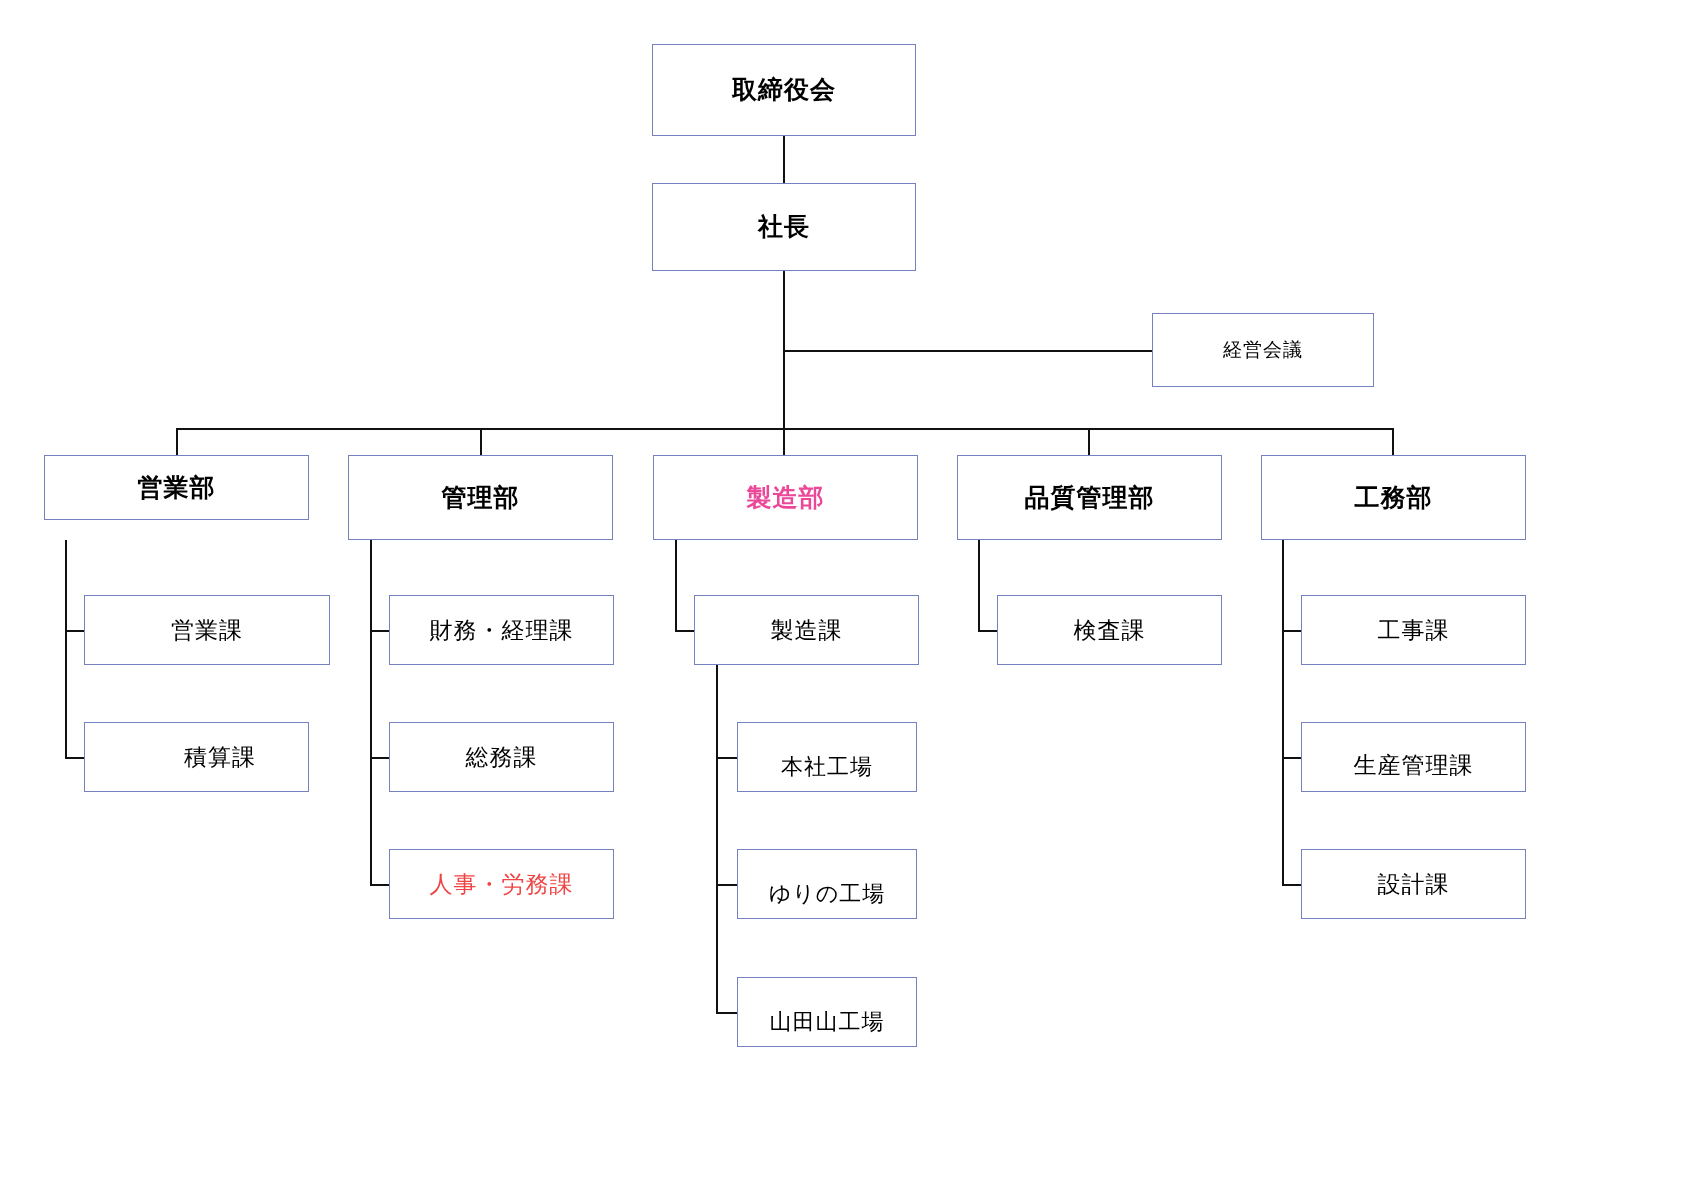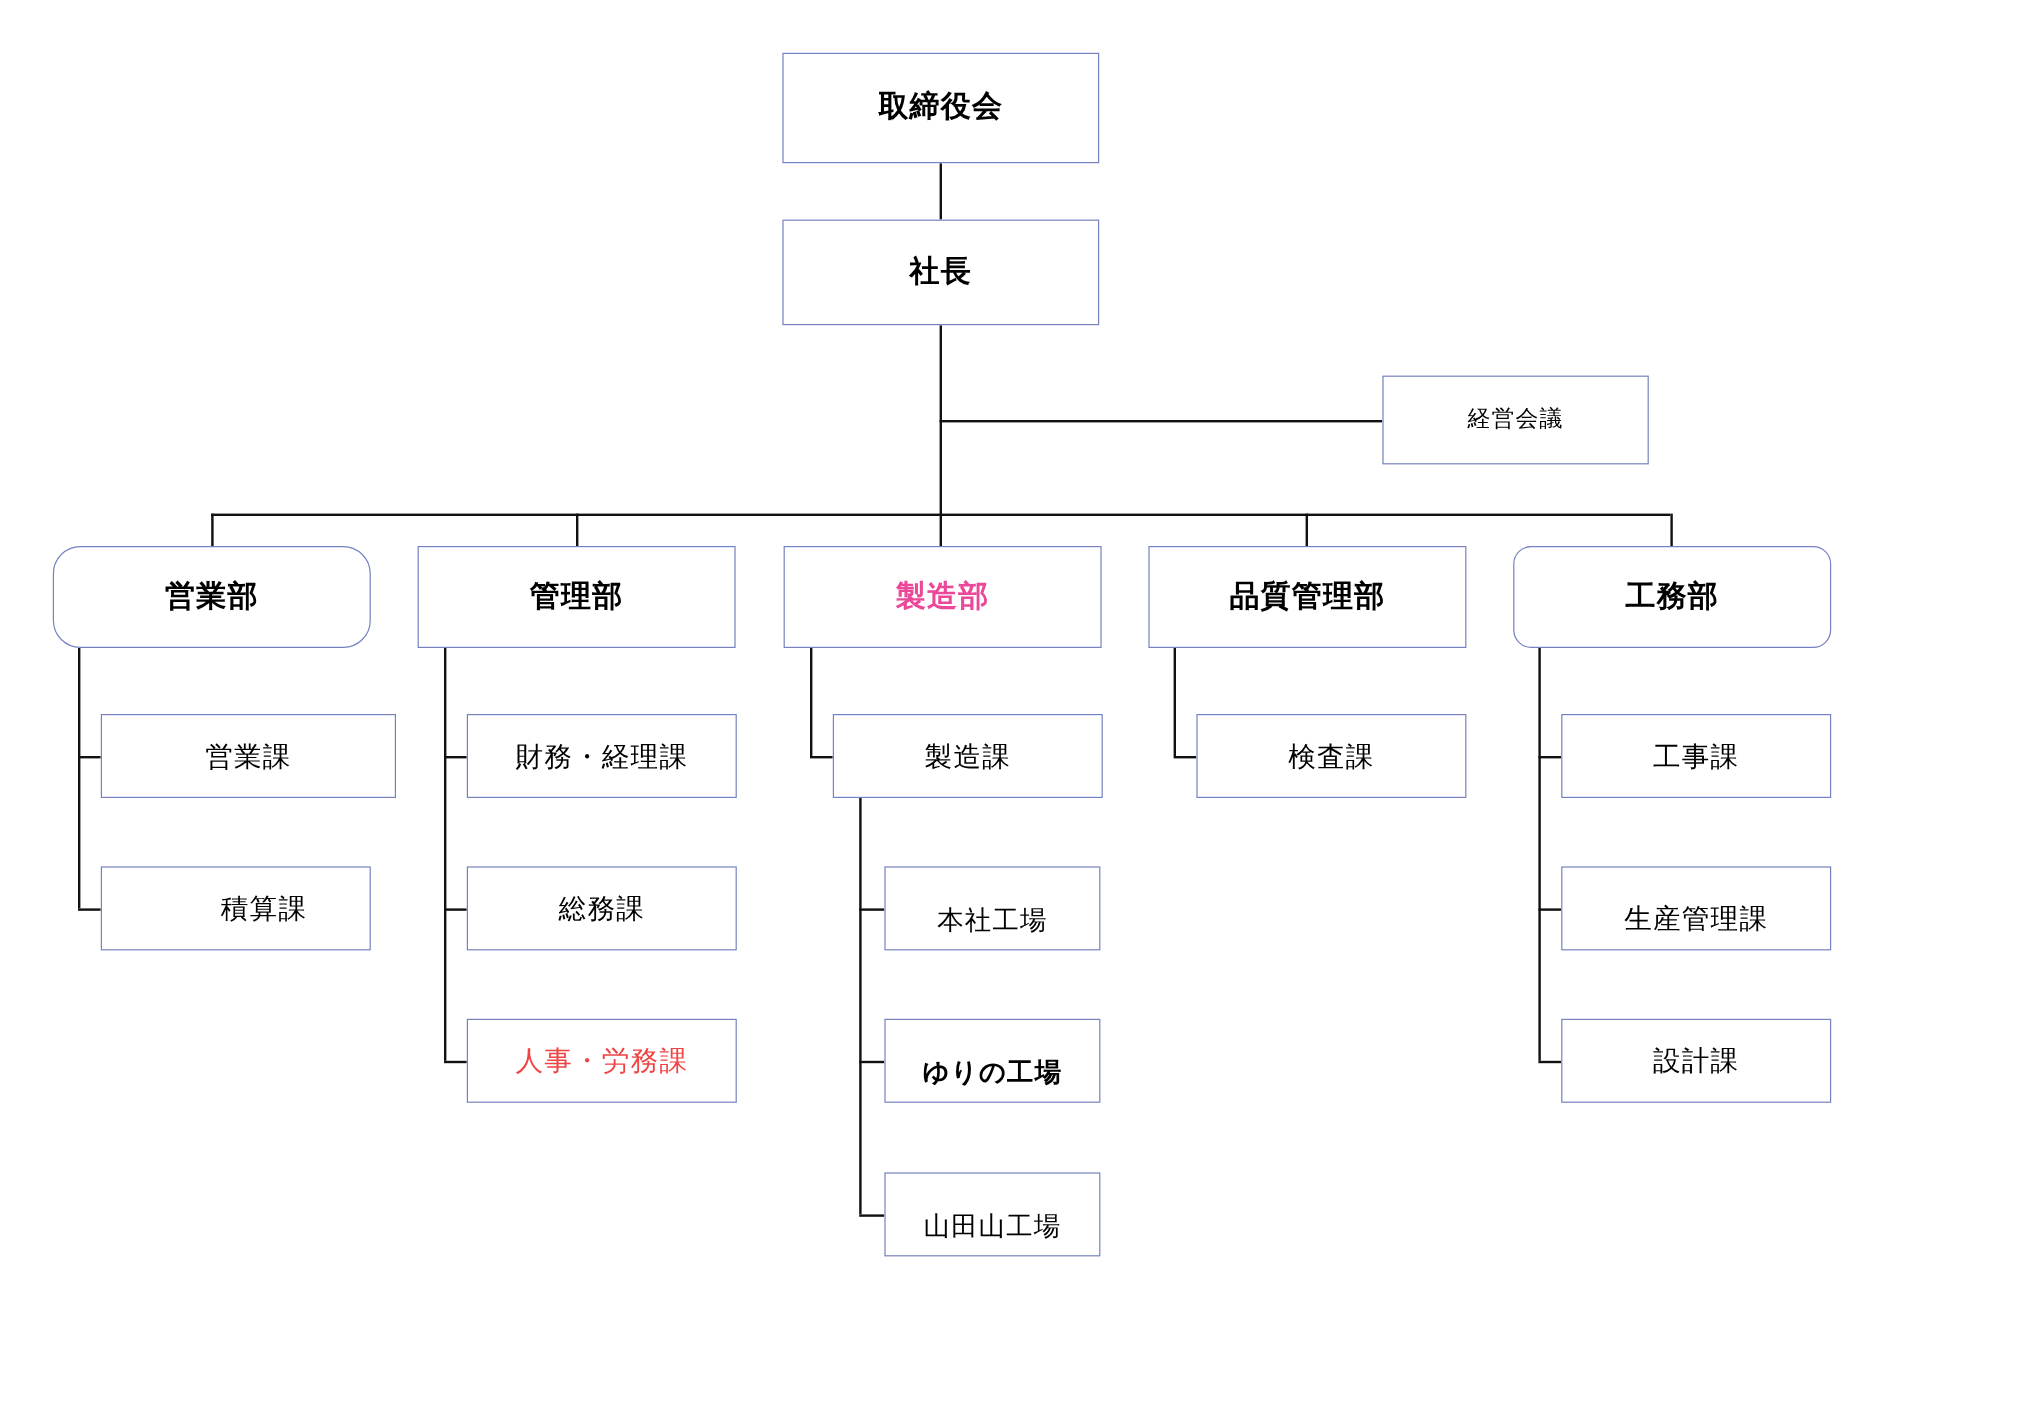--- a/index.html
+++ b/index.html
@@ -106,33 +106,33 @@
   <div id="node-layer">
       <div class="node-box lvl-exec" style="left: 652px; top: 44px; width: 264px; height: 92px; border-color: rgb(118, 130, 192); background: rgb(255, 255, 255);">
         <span class="node-label" style="font-weight: bold; color: rgb(0, 0, 0);">取締役会</span>
       </div>
       <div class="node-box lvl-exec" style="left: 652px; top: 183px; width: 264px; height: 88px; border-color: rgb(118, 130, 192); background: rgb(255, 255, 255);">
         <span class="node-label" style="font-weight: bold; color: rgb(0, 0, 0);">社長</span>
       </div>
       <div class="node-box lvl-council" style="left: 1152px; top: 313px; width: 222px; height: 74px; border-color: rgb(118, 130, 192); background: rgb(255, 255, 255);">
         <span class="node-label" style="color: rgb(0, 0, 0);">経営会議</span>
       </div>
-      <div class="node-box lvl-dept" style="left: 44px; top: 455px; width: 265px; height: 85px; border-color: rgb(118, 130, 192); background: rgb(255, 255, 255); border-radius: 23px;">
+      <div class="node-box lvl-dept" style="left: 44px; top: 455px; width: 265px; height: 65px; border-color: rgb(118, 130, 192); background: rgb(255, 255, 255);">
         <span class="node-label" style="font-weight: bold; color: rgb(0, 0, 0);">営業部</span>
       </div>
       <div class="node-box lvl-dept" style="left: 348px; top: 455px; width: 265px; height: 85px; border-color: rgb(118, 130, 192); background: rgb(255, 255, 255);">
         <span class="node-label" style="font-weight: bold; color: rgb(0, 0, 0);">管理部</span>
       </div>
       <div class="node-box lvl-dept" style="left: 653px; top: 455px; width: 265px; height: 85px; border-color: rgb(118, 130, 192); background: rgb(255, 255, 255);">
         <span class="node-label" style="font-weight: bold; color: #ec4899;">製造部</span>
       </div>
       <div class="node-box lvl-dept" style="left: 957px; top: 455px; width: 265px; height: 85px; border-color: rgb(118, 130, 192); background: rgb(255, 255, 255);">
         <span class="node-label" style="font-weight: bold; color: rgb(0, 0, 0);">品質管理部</span>
       </div>
-      <div class="node-box lvl-dept" style="left: 1261px; top: 455px; width: 265px; height: 85px; border-color: rgb(118, 130, 192); background: rgb(255, 255, 255); border-radius: 15px;">
+      <div class="node-box lvl-dept" style="left: 1261px; top: 455px; width: 265px; height: 85px; border-color: rgb(118, 130, 192); background: rgb(255, 255, 255);">
         <span class="node-label" style="font-weight: bold; color: rgb(0, 0, 0);">工務部</span>
       </div>
       <div class="node-box lvl-section" style="left: 84px; top: 595px; width: 246px; height: 70px; border-color: rgb(118, 130, 192); background: rgb(255, 255, 255);">
         <span class="node-label" style="color: rgb(0, 0, 0);">営業課</span>
       </div>
       <div class="node-box lvl-section" style="left: 84px; top: 722px; width: 225px; height: 70px; border-color: rgb(118, 130, 192); background: rgb(255, 255, 255); padding-left: 47px;">
         <span class="node-label" style="color: rgb(0, 0, 0);">積算課</span>
       </div>
       <div class="node-box lvl-section" style="left: 389px; top: 595px; width: 225px; height: 70px; border-color: rgb(118, 130, 192); background: rgb(255, 255, 255);">
         <span class="node-label" style="color: rgb(0, 0, 0);">財務・経理課</span>
@@ -143,21 +143,21 @@
       <div class="node-box lvl-section" style="left: 389px; top: 849px; width: 225px; height: 70px; border-color: rgb(118, 130, 192); background: rgb(255, 255, 255);">
         <span class="node-label" style="color: #ef4444;">人事・労務課</span>
       </div>
       <div class="node-box lvl-section" style="left: 694px; top: 595px; width: 225px; height: 70px; border-color: rgb(118, 130, 192); background: rgb(255, 255, 255);">
         <span class="node-label" style="color: rgb(0, 0, 0);">製造課</span>
       </div>
       <div class="node-box lvl-plant" style="left: 737px; top: 722px; width: 180px; height: 70px; border-color: rgb(118, 130, 192); background: rgb(255, 255, 255);">
         <span class="node-label" style="color: rgb(0, 0, 0);">本社工場</span>
       </div>
       <div class="node-box lvl-plant" style="left: 737px; top: 849px; width: 180px; height: 70px; border-color: rgb(118, 130, 192); background: rgb(255, 255, 255);">
-        <span class="node-label" style="color: rgb(0, 0, 0); font-weight: bold;">ゆりの工場</span>
+        <span class="node-label" style="color: rgb(0, 0, 0);">ゆりの工場</span>
       </div>
       <div class="node-box lvl-plant" style="left: 737px; top: 977px; width: 180px; height: 70px; border-color: rgb(118, 130, 192); background: rgb(255, 255, 255);">
         <span class="node-label" style="color: rgb(0, 0, 0);">山田山工場</span>
       </div>
       <div class="node-box lvl-section" style="left: 997px; top: 595px; width: 225px; height: 70px; border-color: rgb(118, 130, 192); background: rgb(255, 255, 255);">
         <span class="node-label" style="color: rgb(0, 0, 0);">検査課</span>
       </div>
       <div class="node-box lvl-section" style="left: 1301px; top: 595px; width: 225px; height: 70px; border-color: rgb(118, 130, 192); background: rgb(255, 255, 255);">
         <span class="node-label" style="color: rgb(0, 0, 0);">工事課</span>
       </div>

